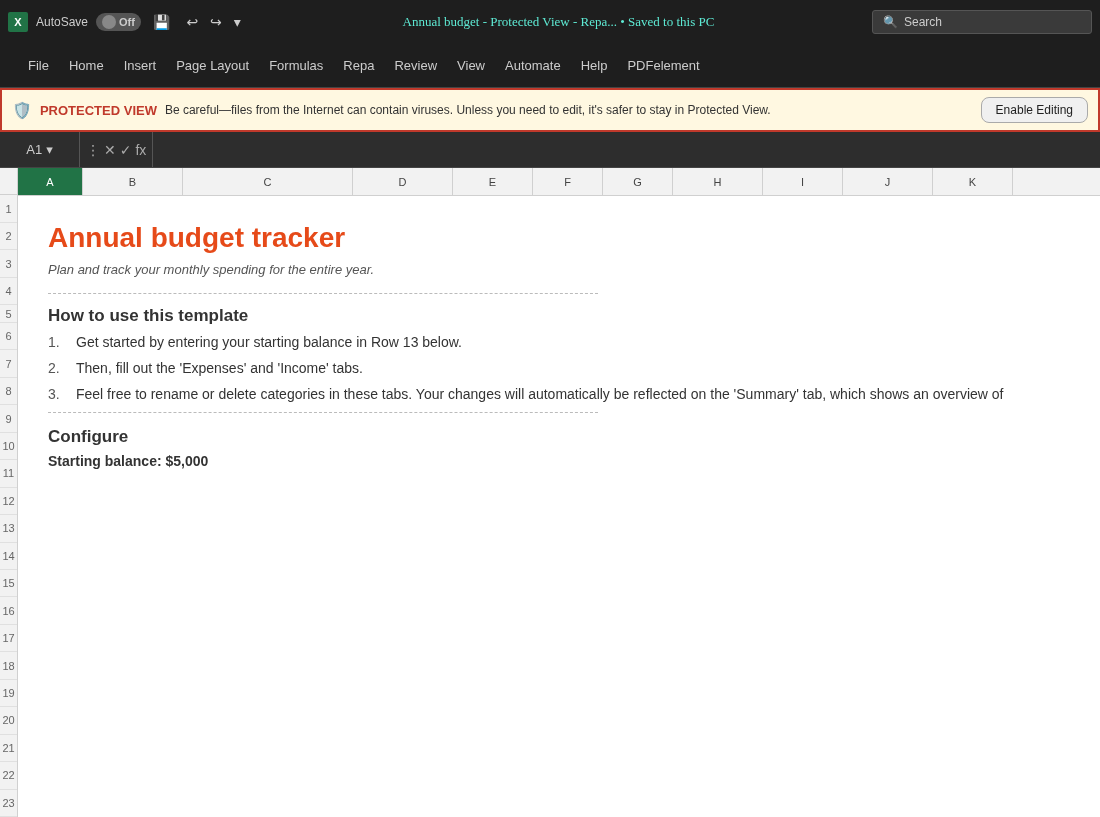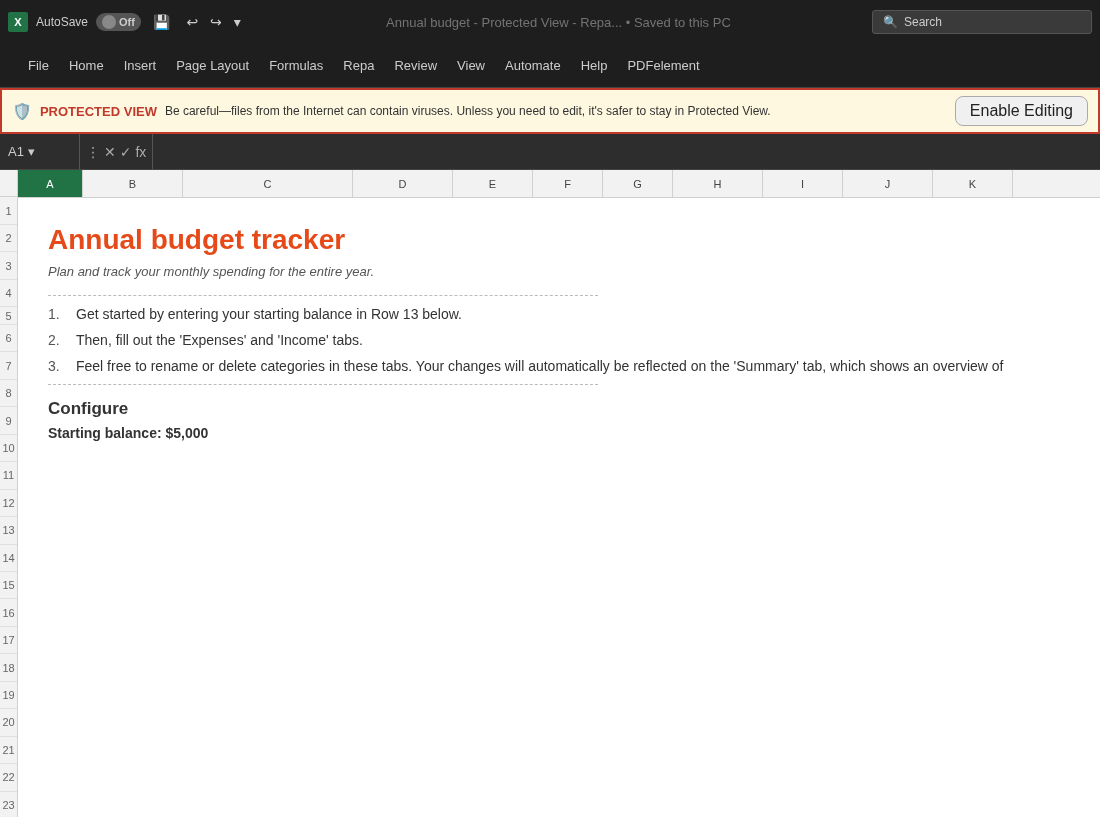--- a/index.html
+++ b/index.html
@@ -43,21 +43,22 @@
     }
     .toggle-knob {
       width: 14px; height: 14px;
       background: #888;
       border-radius: 50%;
     }
     .title-bar-center {
       flex: 1;
       text-align: center;
       font-size: 13px;
-      color: #737373;
+      color: #5eead4;
+      font-family: Liberation Serif, serif;
     }
     .title-bar-right {
       display: flex;
       align-items: center;
       gap: 8px;
     }
     .search-box {
       background: #3a3a3a;
       border: 1px solid #555;
       border-radius: 3px;
@@ -121,21 +122,21 @@
     }
     .pv-message {
       color: #333;
       font-size: 12px;
       flex: 1;
     }
     .enable-editing-btn {
       background: #f0f0f0;
       border: 1px solid #aaa;
       padding: 5px 14px;
-      font-size: 16px;
+      font-size: 12px;
       cursor: pointer;
       border-radius: 8px;
       color: #222;
       white-space: nowrap;
       flex-shrink: 0;
     }
 
     
     .formula-bar {
       background: #2d2d2d;
@@ -148,20 +149,21 @@
       background: #2d2d2d;
       border-right: 1px solid #555;
       padding: 0 8px;
       color: #ccc;
       font-size: 13px;
       width: 80px;
       height: 100%;
       display: flex;
       align-items: center;
       gap: 4px;
+      justify-content: center;
     }
     .formula-icons {
       display: flex;
       align-items: center;
       padding: 0 6px;
       gap: 4px;
       color: #aaa;
       font-size: 14px;
       border-right: 1px solid #555;
       height: 100%;
@@ -414,20 +416,21 @@
       <div class="col-header" style="width:80px">I</div>
       <div class="col-header" style="width:90px">J</div>
       <div class="col-header" style="width:80px">K</div>
     </div>
 
     <div class="sheet-body">
       <div class="content-cell">
         <div class="budget-title">Annual budget tracker</div>
         <div class="budget-subtitle">Plan and track your monthly spending for the entire year.</div>
         <hr class="divider">
+        <div class="section-title">How to use this template</div>
         <ol class="instruction-list">
           <li>
             <span class="list-num">1.</span>
             <span>Get started by entering your starting balance in Row 13 below.</span>
           </li>
           <li>
             <span class="list-num">2.</span>
             <span>Then, fill out the 'Expenses' and 'Income' tabs.</span>
           </li>
           <li>

